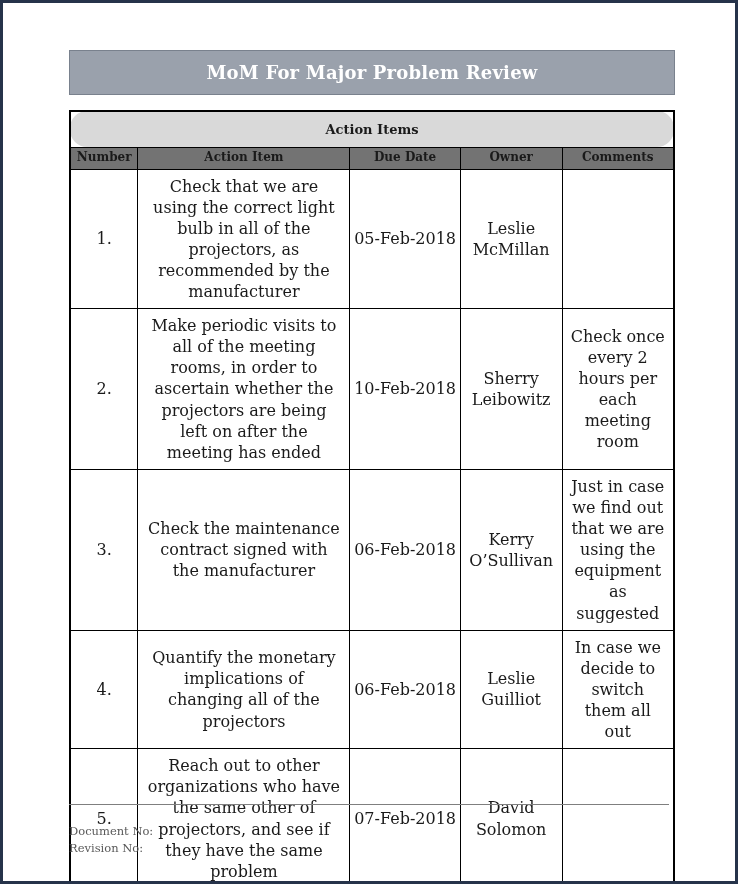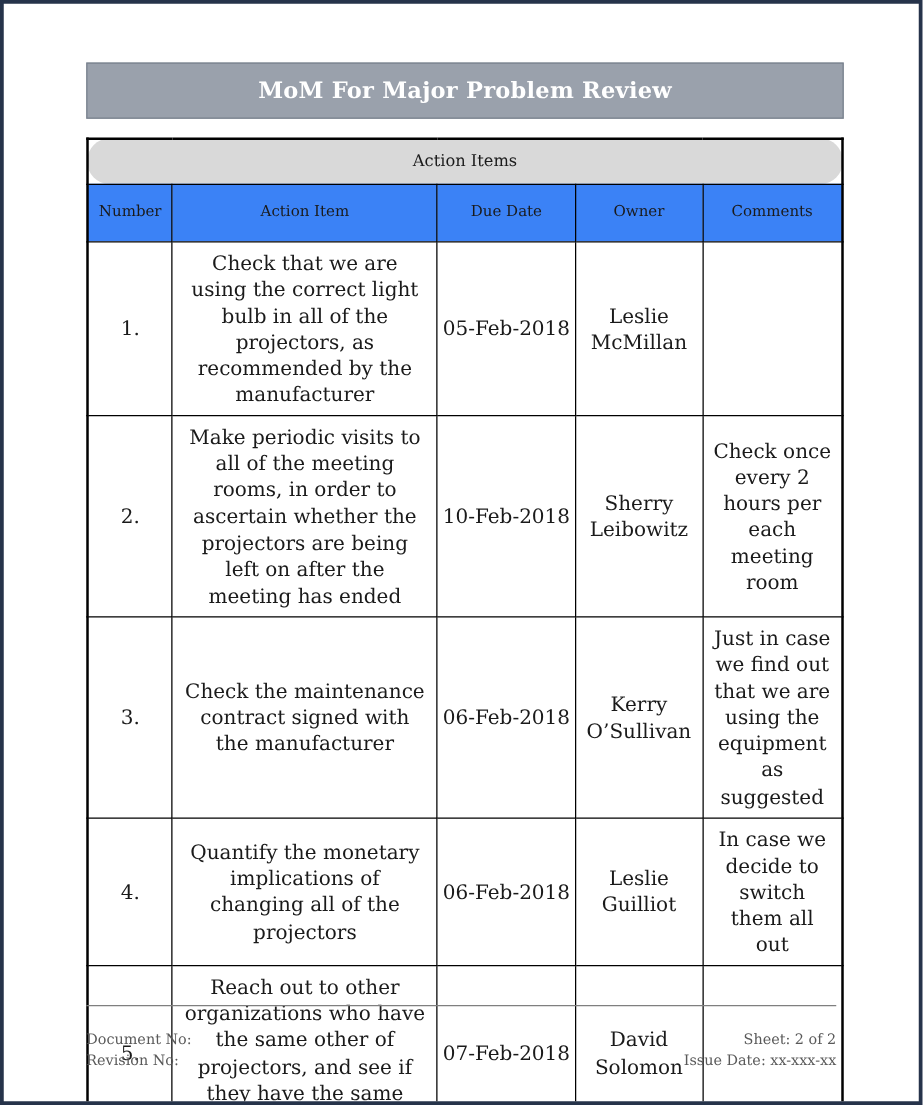--- a/index.html
+++ b/index.html
@@ -37,29 +37,29 @@
   .action-table td, .action-table th {
     border: 1px solid #000000;
     font-size: 16px;
     color: #1a1a1a;
     vertical-align: middle;
     line-height: 1.32;
   }
   .caption-row td {
     height: 36px;
     background: #d9d9d9;
-    font-weight: normal;
+    font-weight: bold;
     font-size: 13px;
     text-align: center;
     border-radius: 17px;
   }
   .header-row th {
-    height: 46px;
-    background: #3b82f6;
-    font-weight: normal;
+    height: 22px;
+    background: #737373;
+    font-weight: bold;
     font-size: 12px;
   }
   .col-number  { width: 68px; }
   .col-action  { width: 213px; }
   .col-due     { width: 111px; }
   .col-owner   { width: 102px; }
   .col-comment { width: 112px; }
   .cell-center { text-align: center; }
   .cell-left   { text-align: center; padding: 6px 8px; }
   .header-row .cell-left { padding: 0 8px; }
@@ -148,17 +148,13 @@
       <td class="cell-left"></td>
     </tr>
   </tbody>
 </table>
 
 <div class="footer">
   <div class="left">
     <div>Document No:</div>
     <div>Revision No:</div>
   </div>
-  <div class="right">
-    <div>Sheet: 2 of 2</div>
-    <div>Issue Date: xx-xxx-xx</div>
-  </div>
 </div>
 
 </body></html>

